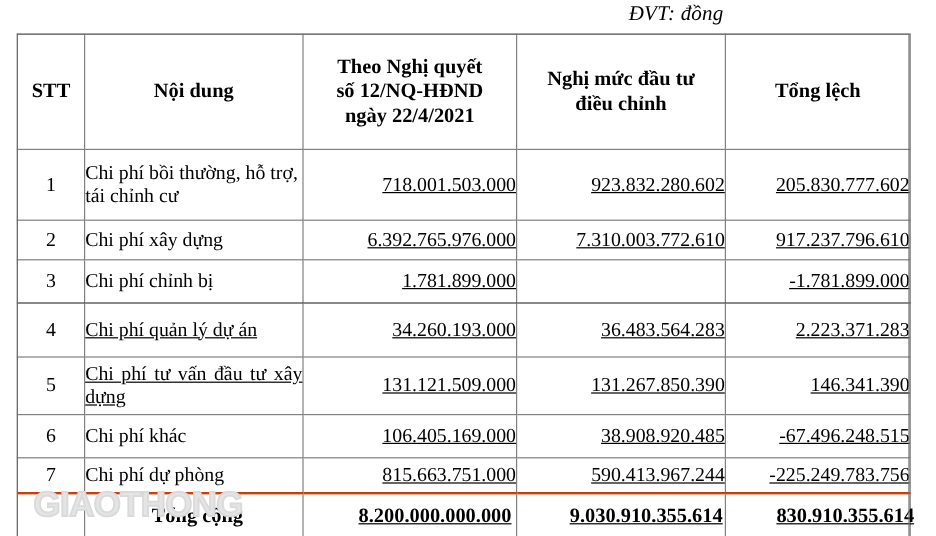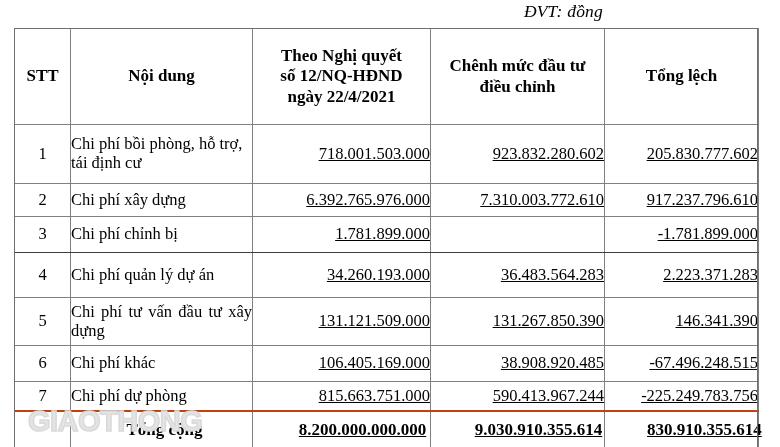--- a/index.html
+++ b/index.html
@@ -90,20 +90,21 @@
     text-align: center;
     font-size: 16.5px;
   }
   td.label {
     text-align: left;
     padding: 3px 5px 3px 7px;
   }
   td.label.justify {
     text-align: justify;
     text-align-last: left;
+    text-decoration: underline;
   }
   td.num {
     text-align: right;
     padding-right: 7px;
     white-space: nowrap;
     text-decoration: underline;
   }
 
   
   tr.r1 td { height: 58px; }
@@ -169,30 +170,30 @@
       <thead>
         <tr>
           <th>STT</th>
           <th>Nội dung</th>
           <th>
             <span>Theo Nghị quyết</span><br>
             <span>số 12/NQ-HĐND</span><br>
             <span>ngày 22/4/2021</span>
           </th>
           <th>
-            <span>Chênh mức đầu tư</span><br>
+            <span>Nghị mức đầu tư</span><br>
             <span>điều chỉnh</span>
           </th>
           <th>Tổng lệch</th>
         </tr>
       </thead>
       <tbody>
         <tr class="r1">
           <td class="stt">1</td>
-          <td class="label">Chi phí bồi phòng, hỗ trợ, tái định cư</td>
+          <td class="label">Chi phí bồi thường, hỗ trợ, tái chỉnh cư</td>
           <td class="num">718.001.503.000</td>
           <td class="num">923.832.280.602</td>
           <td class="num">205.830.777.602</td>
         </tr>
         <tr class="r2">
           <td class="stt">2</td>
           <td class="label">Chi phí xây dựng</td>
           <td class="num">6.392.765.976.000</td>
           <td class="num">7.310.003.772.610</td>
           <td class="num">917.237.796.610</td>

